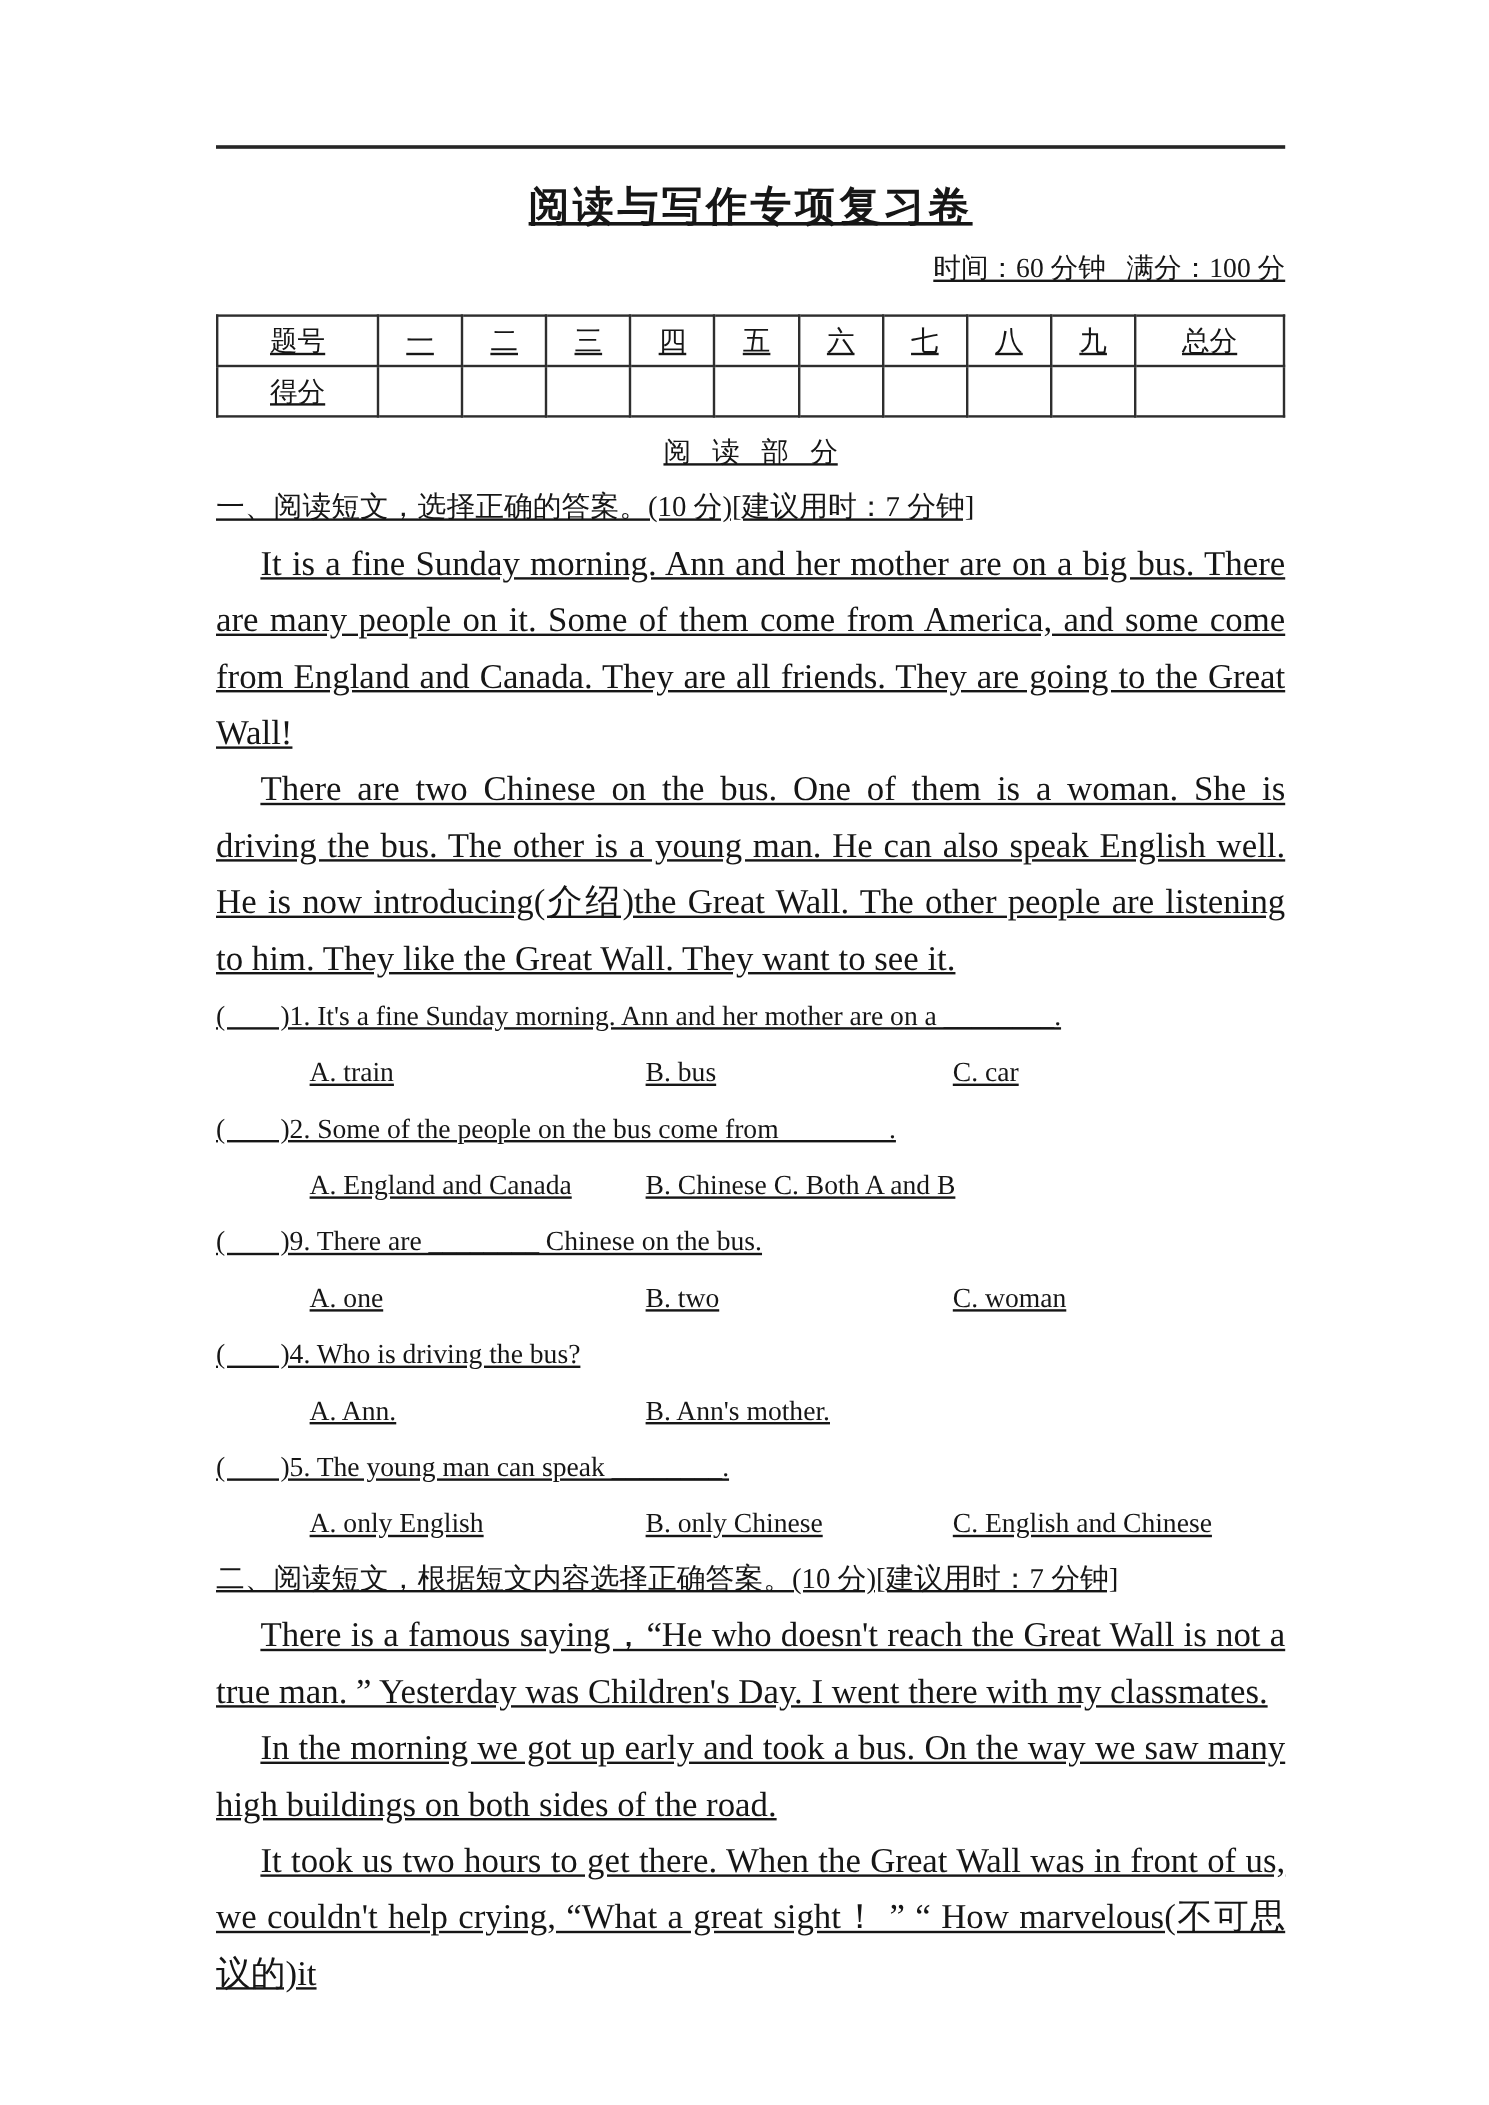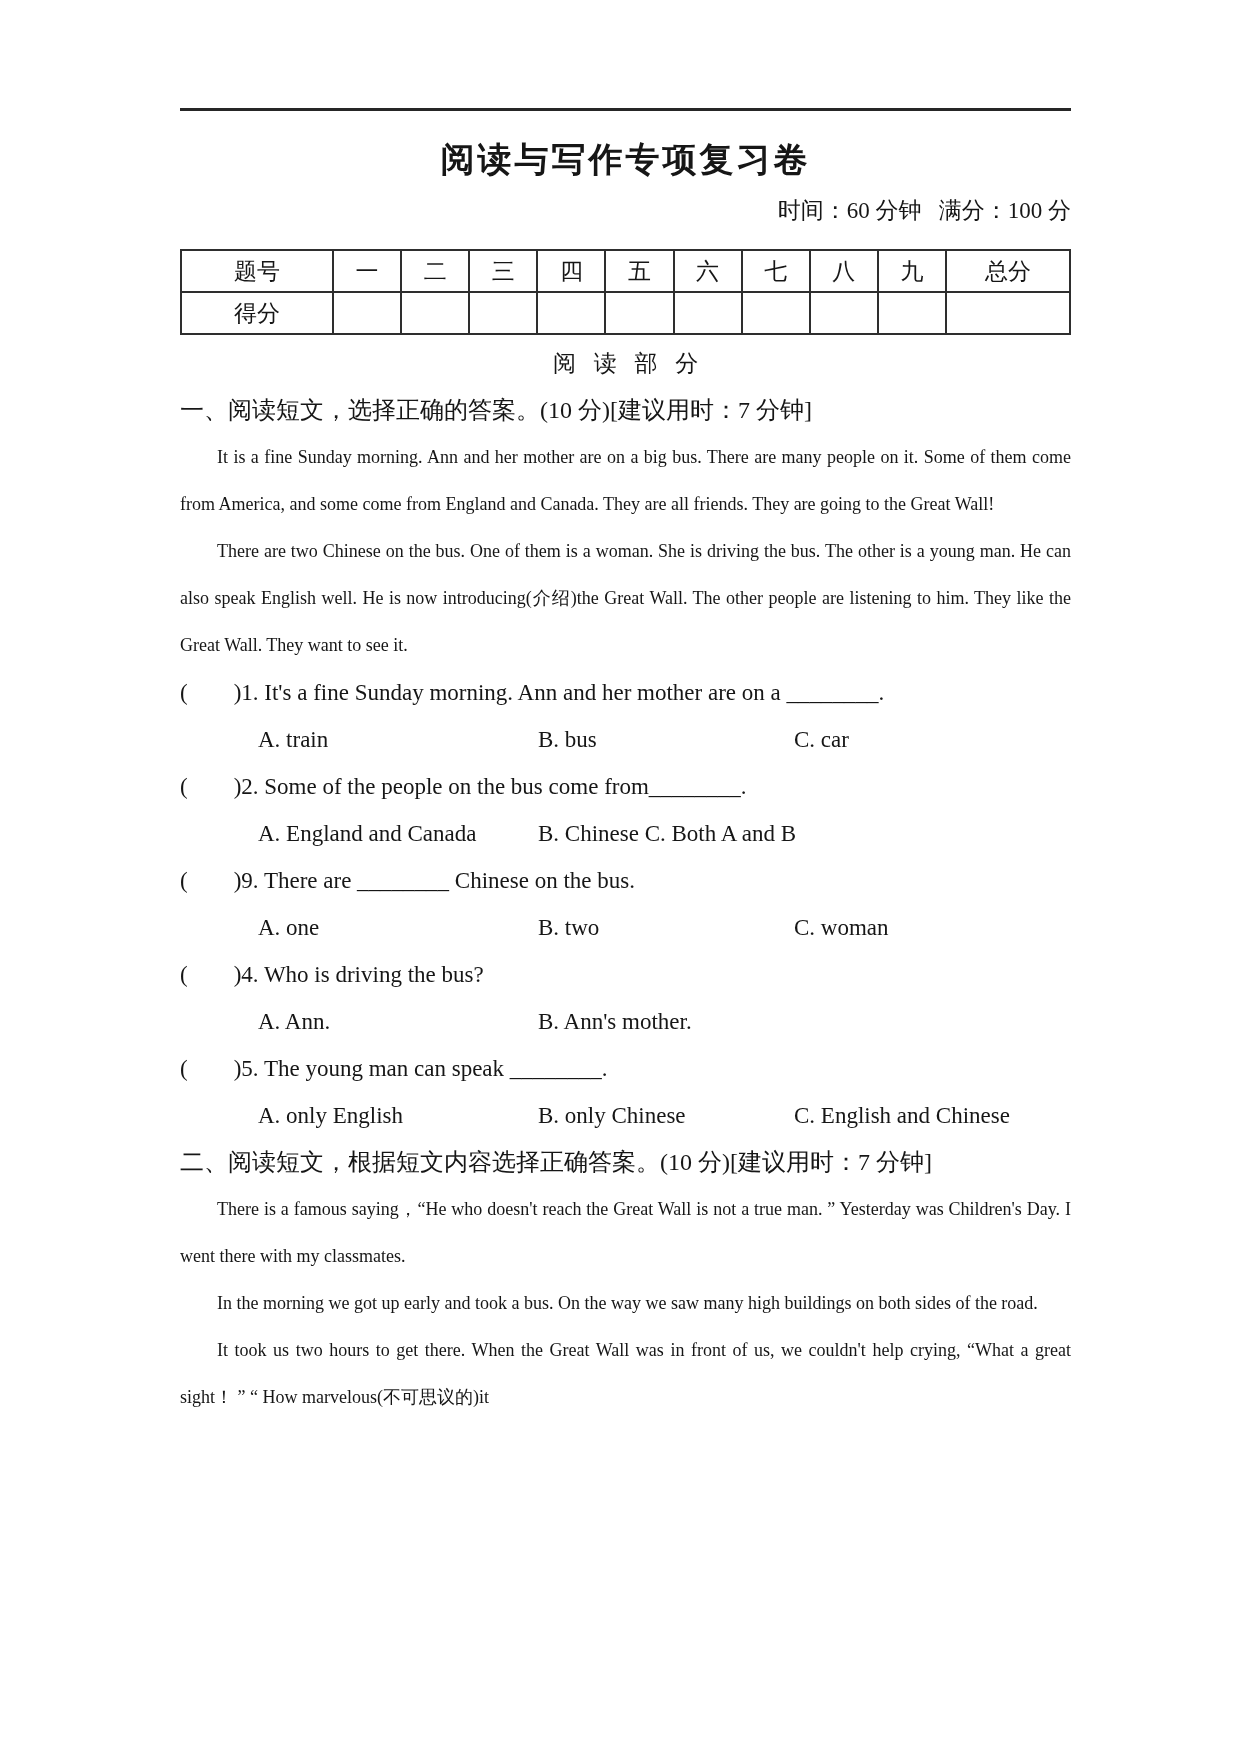--- a/index.html
+++ b/index.html
@@ -9,22 +9,23 @@
     height: 1754px;
     background: #ffffff;
     color: #161616;
     font-family: "Liberation Serif", "DejaVu Serif", serif;
     position: relative;
     overflow: hidden;
   }
   .content {
     position: absolute;
     left: 180px;
-    top: 0;
+    top: 13px;
     width: 891px;
+    text-decoration: underline;
   }
   .rule {
     margin-top: 108px;
     height: 3px;
     background: #262626;
   }
   .title {
     margin-top: 26px;
     font-family: "Liberation Sans", "DejaVu Sans", sans-serif;
     font-weight: 700;
@@ -47,36 +48,36 @@
     margin-top: 23px;
   }
   table.score td {
     border: 2px solid #2e2e2e;
     height: 42px;
     text-align: center;
     vertical-align: middle;
     font-size: 23px;
     padding: 0;
   }
-  td.c-first { width: 152px; }
+  td.c-first { width: 134px; }
   td.c-last  { width: 124px; }
   .reading-part {
     margin-top: 5px;
     text-align: center;
     font-size: 23px;
     line-height: 47px;
     word-spacing: 12px;
   }
   .sec-heading {
     font-size: 24px;
     line-height: 47px;
   }
   p.para {
     margin: 0;
-    font-size: 18px;
+    font-size: 29px;
     line-height: 47px;
     text-align: justify;
     text-indent: 37px;
   }
   .q-prompt {
     font-size: 23px;
     line-height: 47px;
     white-space: pre-wrap;
   }
   .opts {

